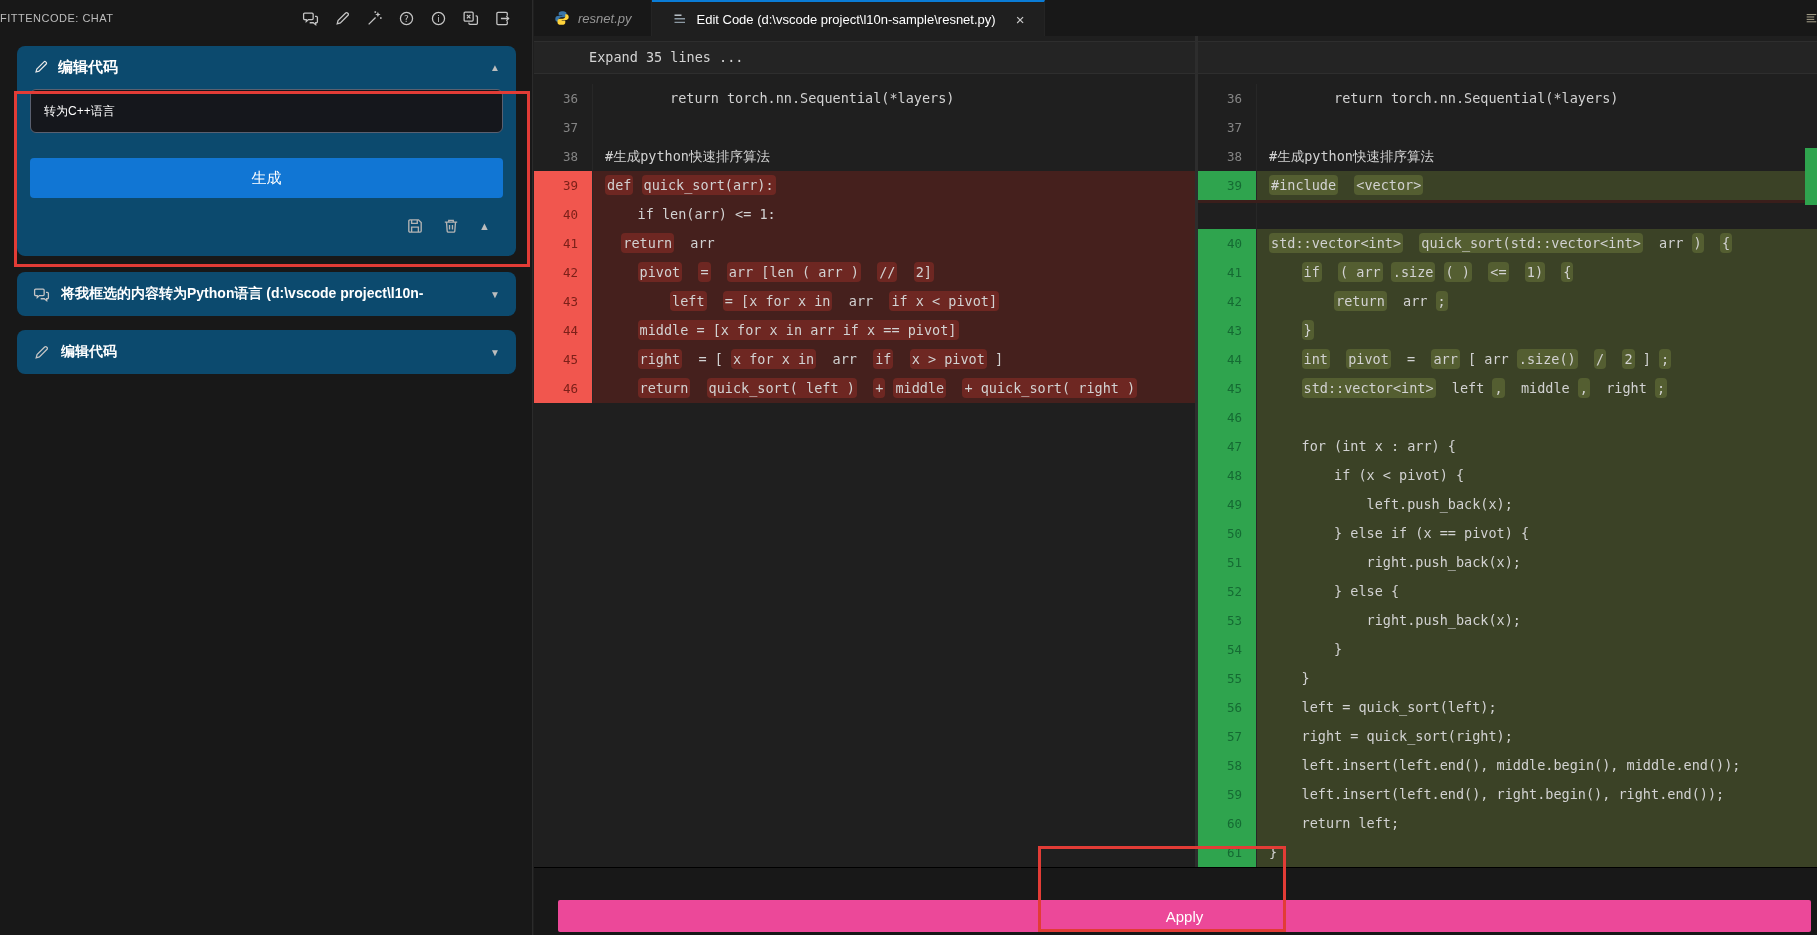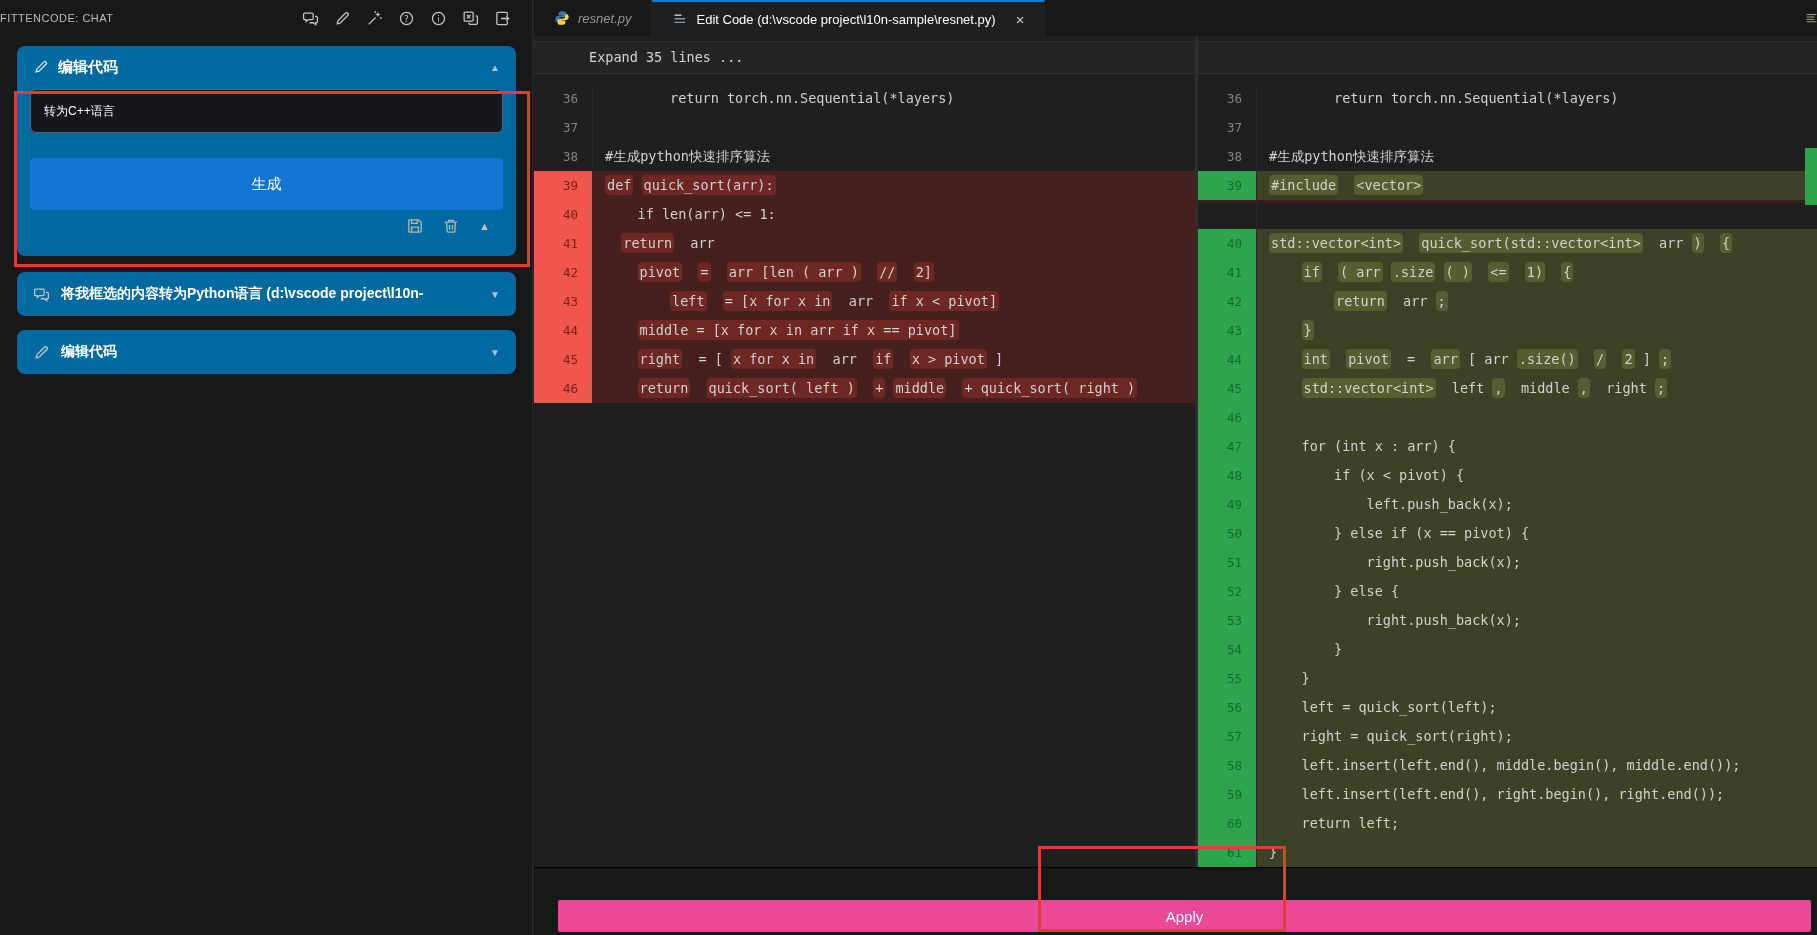--- a/index.html
+++ b/index.html
@@ -8,28 +8,28 @@
     background:#1f1f1f;font-family:"Liberation Sans",sans-serif;
     -webkit-font-smoothing:antialiased;
   }
   
   #sidebar{position:absolute;left:0;top:0;width:533px;height:935px;background:#181818;border-right:1px solid #2b2b2b;box-sizing:border-box;}
   .side-titlebar{height:36px;display:flex;align-items:center;padding-right:20px;}
   .side-title{font-size:11px;color:#bdbdbd;letter-spacing:.5px;white-space:nowrap;}
   .side-toolbar{margin-left:auto;display:flex;gap:13px;align-items:center;}
   .tbtn{width:19px;height:19px;display:flex;align-items:center;justify-content:center;cursor:pointer;}
   .ic{stroke:#c5c5c5;fill:none;stroke-width:1.2;width:17px;height:17px;}
-  .card{position:absolute;left:17px;width:499px;background:#0369a1;border-radius:8px;box-sizing:border-box;}
+  .card{position:absolute;left:17px;width:499px;background:#0c4a6e;border-radius:8px;box-sizing:border-box;}
   #card1{top:46px;height:210px;}
   .card-header{height:42px;display:flex;align-items:center;padding:0 16px;gap:9px;color:#ffffff;font-weight:bold;font-size:15px;cursor:pointer;}
   .card-header .ic{stroke:#e8e8e8;width:16px;height:16px;flex:none;}
   .tri{color:#bdbdbd;font-size:10px;margin-left:auto;flex:none;}
   .card-label{white-space:nowrap;overflow:hidden;}
   #prompt-input{position:absolute;left:13px;top:43px;width:473px;height:44px;box-sizing:border-box;background:#15171c;border:1px solid #5a6070;border-radius:6px;color:#ffffff;font-size:12px;padding:0 13px;font-family:"Liberation Sans",sans-serif;outline:none;}
-  #generate-btn{position:absolute;left:13px;top:112px;width:473px;height:52px;background:#1176d4;border:none;border-radius:4px;color:#ffffff;font-size:15px;cursor:pointer;font-family:Liberation Serif, serif;}
+  #generate-btn{position:absolute;left:13px;top:112px;width:473px;height:40px;background:#1176d4;border:none;border-radius:4px;color:#ffffff;font-size:15px;cursor:pointer;font-family:Liberation Serif, serif;}
   .card-actions{position:absolute;right:26px;top:170px;display:flex;gap:17px;align-items:center;}
   .card-actions .ic{stroke:#b4b4b4;width:18px;height:18px;}
   .card-actions .tri{margin-left:2px;font-size:11px;}
   #card2{top:272px;height:44px;}
   #card3{top:330px;height:44px;}
   .hist-header{height:44px;display:flex;align-items:center;padding:0 16px;gap:11px;color:#ffffff;font-weight:bold;font-size:14px;cursor:pointer;}
   .hist-header .ic{flex:none;}
   
   #tabbar{position:absolute;left:534px;top:0;width:1283px;height:36px;background:#181818;display:flex;align-items:stretch;}
   .tab{display:flex;align-items:center;gap:8px;padding:0 20px;font-size:13px;box-sizing:border-box;border-right:1px solid #242424;cursor:pointer;white-space:nowrap;}

